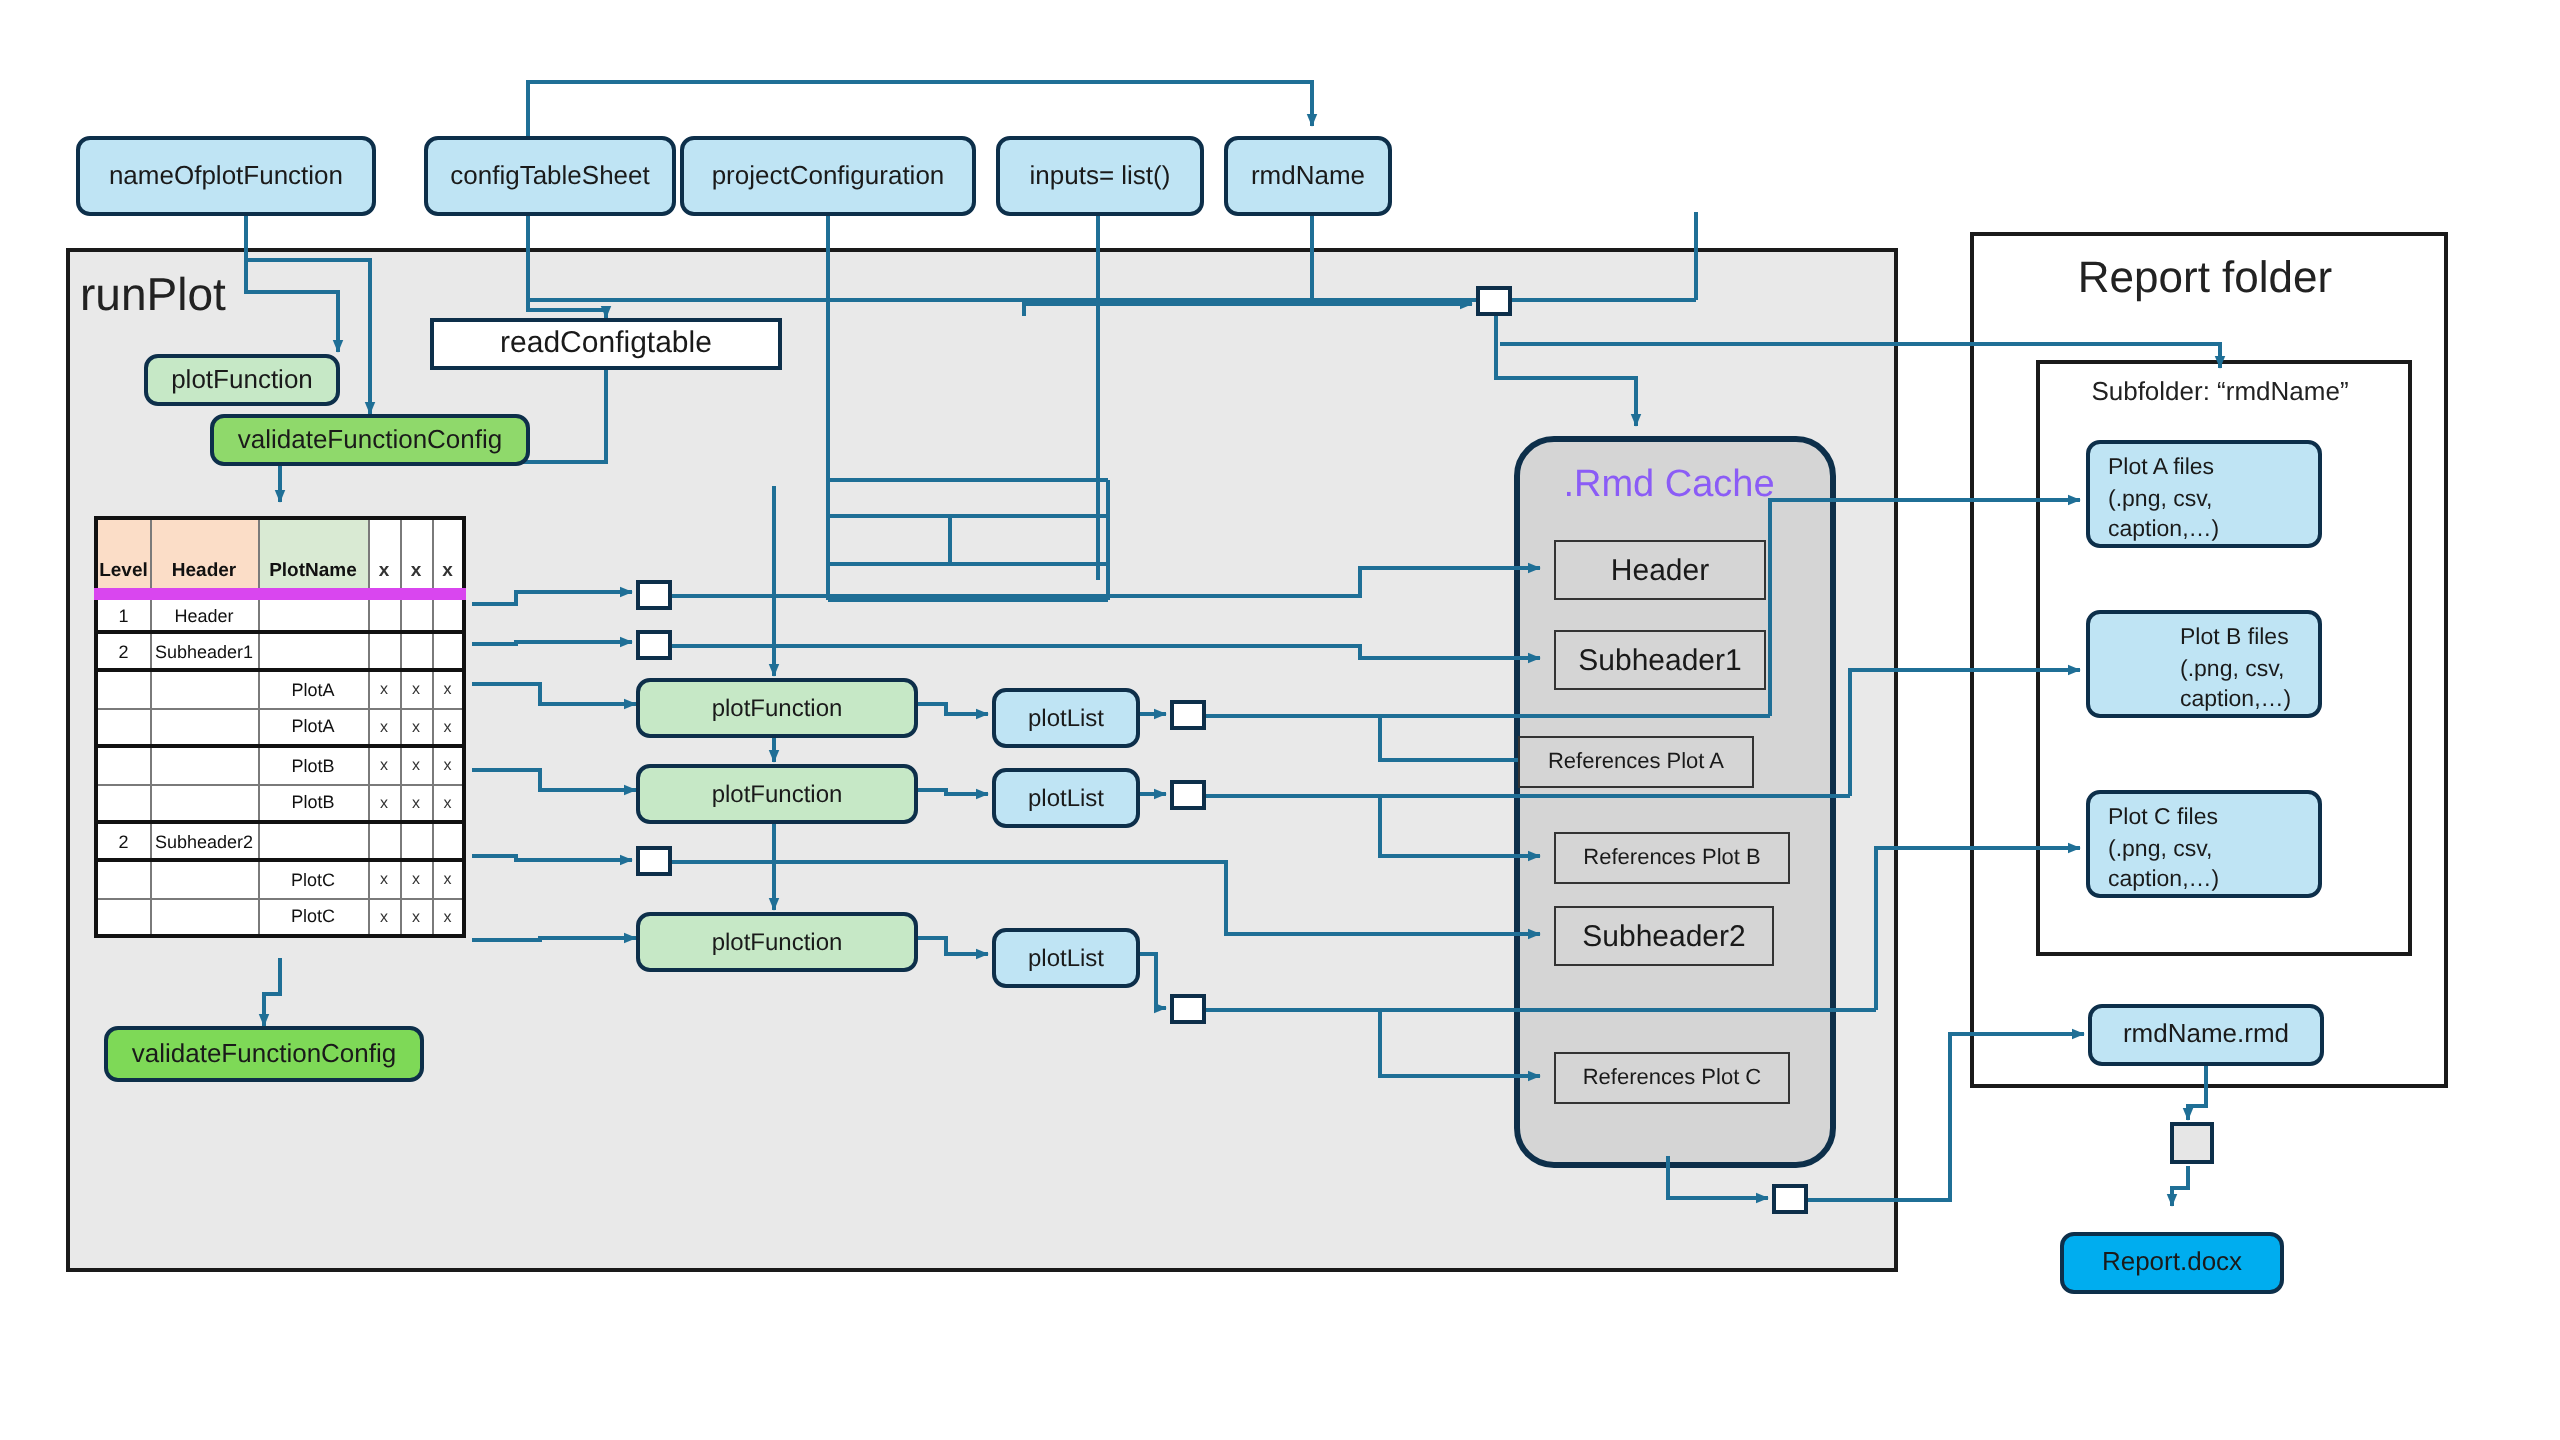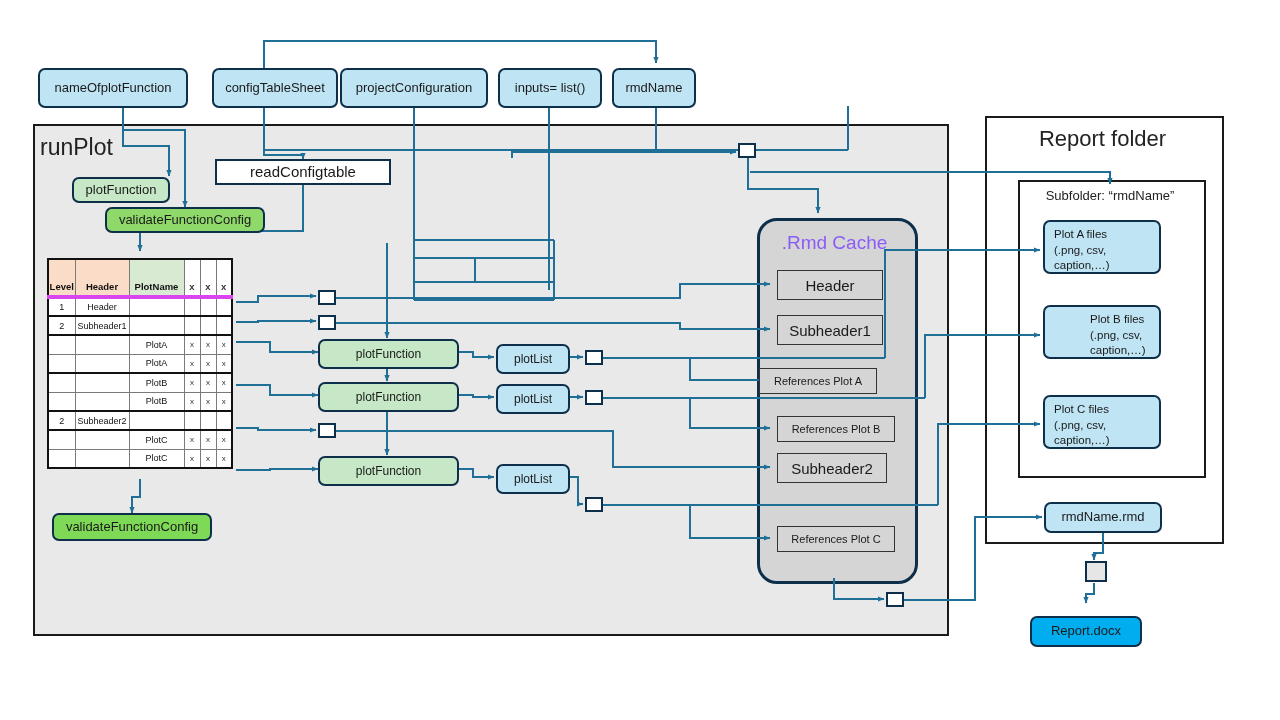--- a/index.html
+++ b/index.html
@@ -53,21 +53,21 @@
   #ctable td,#ctable th{border:1px solid #7a7a7a;padding:0;text-align:center;
           font-weight:normal;height:19px;box-sizing:border-box;color:#111;}
   #ctable tr.hdr th{height:38px;vertical-align:bottom;padding-bottom:3px;font-weight:bold;font-size:9.5px;}
   #ctable th.c0,#ctable td.c0{width:27px;}
   #ctable th.c1,#ctable td.c1{width:54px;}
   #ctable th.c2,#ctable td.c2{width:55px;}
   #ctable th.cx,#ctable td.cx{width:16px;font-size:8px;color:#333;}
   #ctable tr.hdr th.c0,#ctable tr.hdr th.c1{background:#fbddc7;}
   #ctable tr.hdr th.c2{background:#d9ead3;}
   #ctable tr.thickbot td{border-bottom:2px solid #111;}
-  #ctable tr.hdr th{border-bottom:4px solid #d946ef;}
+  #ctable tr.hdr th{border-bottom:6px solid #d946ef;}
   #ctable{border:2px solid #111;}
 
   .plotfn{position:absolute;background:#c6e8c6;border:2px solid #0d2f4a;border-radius:7px;
           font-size:12px;display:flex;align-items:center;justify-content:center;}
   .plotlist{position:absolute;background:#bfe4f4;border:2px solid #0d2f4a;border-radius:7px;
           font-size:12px;display:flex;align-items:center;justify-content:center;}
   .plotfile{position:absolute;background:#bfe4f4;border:2px solid #0d2f4a;border-radius:7px;
           font-size:11.5px;padding:5px 0 5px 9px;text-align:left;display:block;line-height:1.35;
           box-sizing:border-box;}
 </style>

